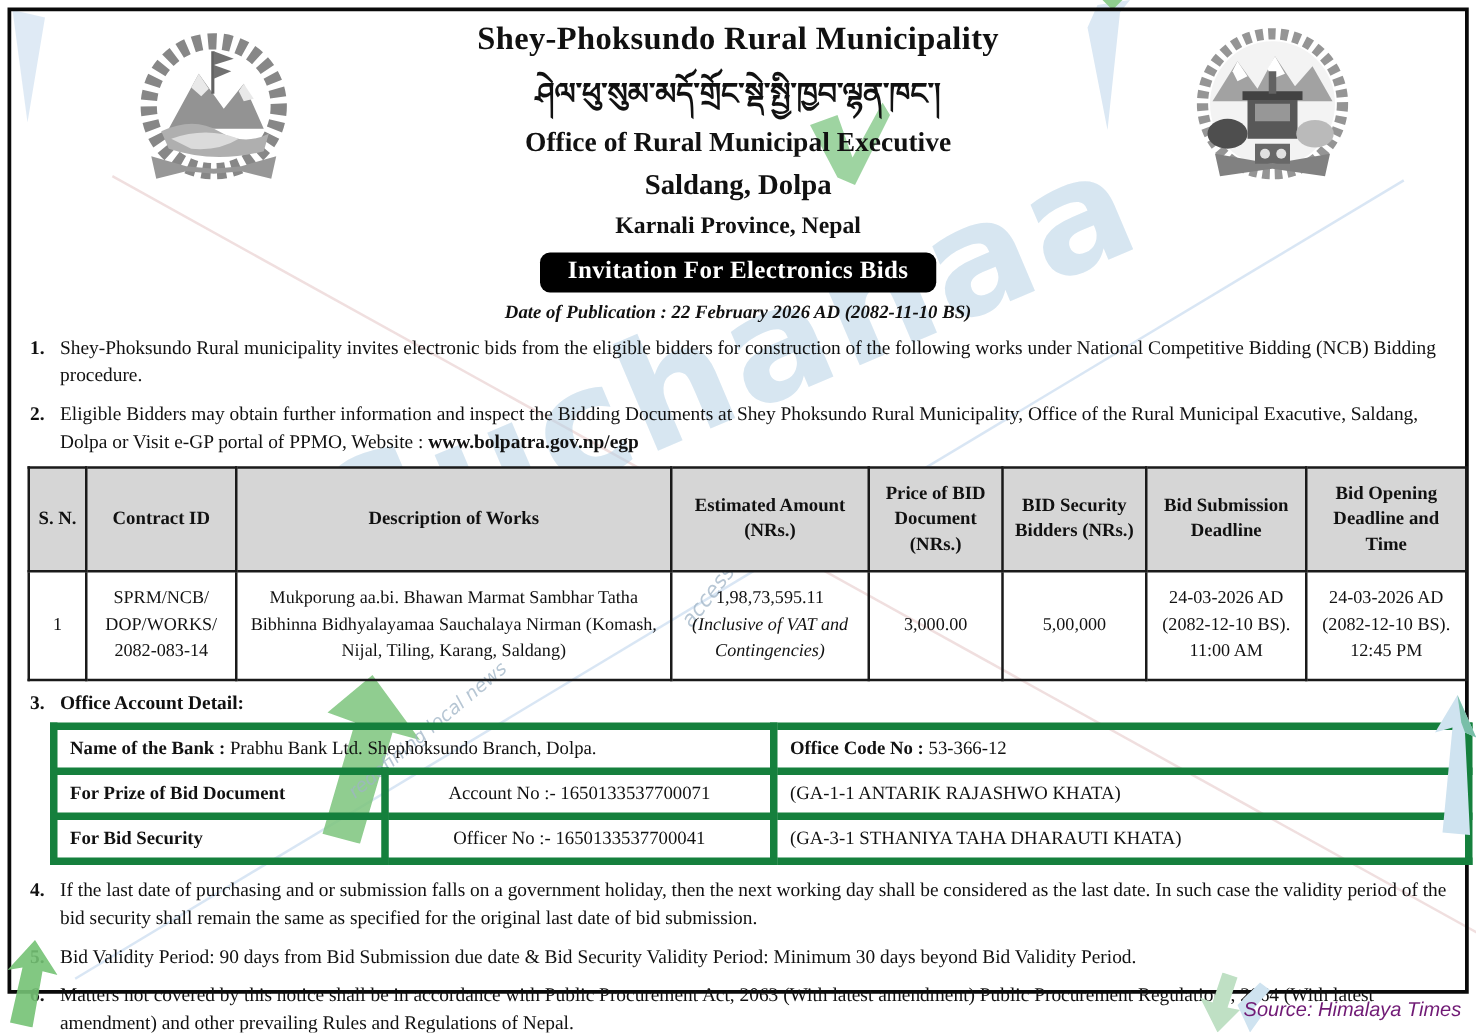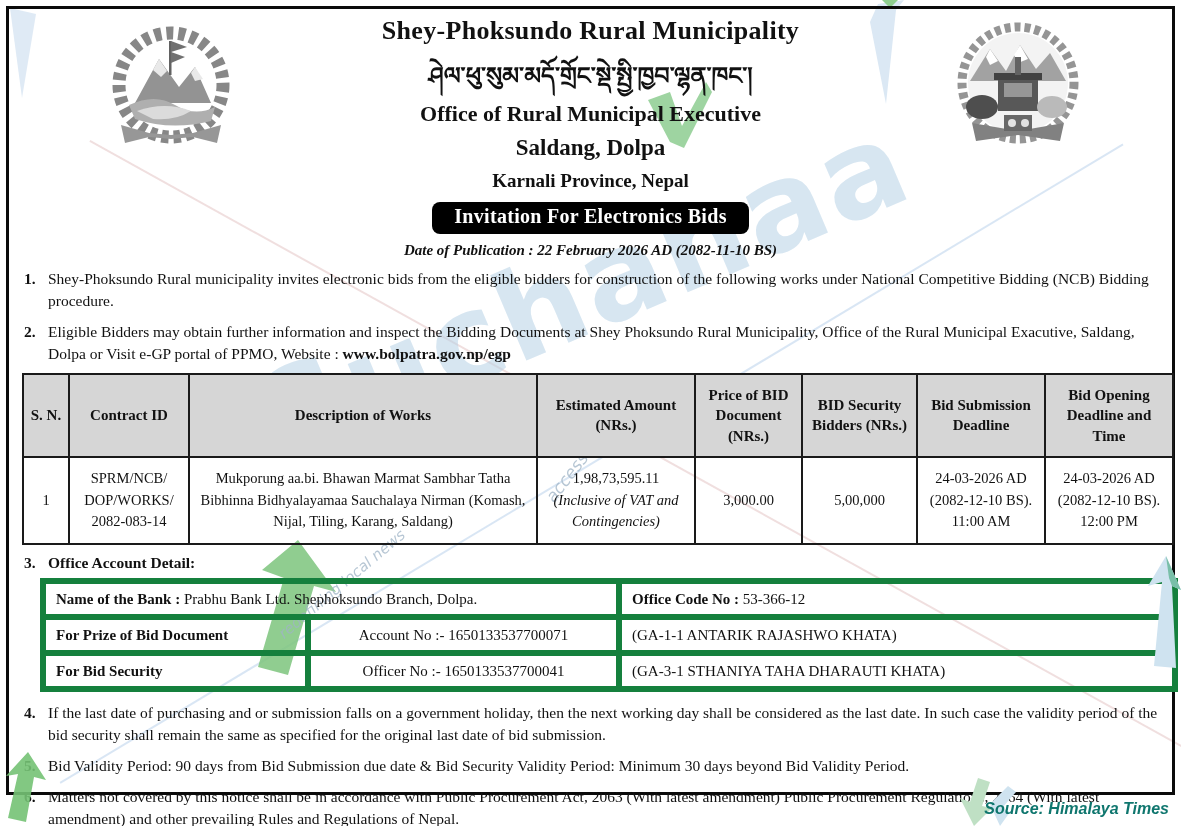--- a/index.html
+++ b/index.html
@@ -75,21 +75,21 @@
   .bank-table .lbl { font-weight: bold; }
   .bank-table .acct { text-align: center; }
   .b-label { width: 265px; } .b-acct { width: 311px; } .b-khata { width: 556px; }
 
   
   .notes { margin-top: 10px; }
   .signature { text-align: right; font-weight: bold; font-size: 18px; padding-right: 8px; margin-top: 10px; }
 
   .source-line {
     position: absolute; right: 12px; top: 800px; z-index: 2;
-    font-family: "Liberation Sans", sans-serif; font-style: italic; font-size: 16px; color: #0f766e; font-weight: bold;
+    font-family: "Liberation Sans", sans-serif; font-style: italic; font-size: 16px; color: #701a75;
   }
 </style>
 </head>
 <body>
 
 <div class="wm-layer">
   <div class="hairline hl-a"></div>
   <div class="hairline hl-b"></div>
 
   <svg class="deco" style="left:236px;top:540px" width="100" height="135" viewBox="0 0 100 135">
@@ -210,21 +210,21 @@
           <td>1</td>
           <td>SPRM/NCB/ DOP/WORKS/ 2082-083-14</td>
           <td>Mukporung aa.bi. Bhawan Marmat Sambhar Tatha Bibhinna Bidhyalayamaa Sauchalaya Nirman (Komash, Nijal, Tiling, Karang, Saldang)</td>
           <td>
             <span>1,98,73,595.11</span>
             <span class="amt-note">(Inclusive of VAT and Contingencies)</span>
           </td>
           <td>3,000.00</td>
           <td>5,00,000</td>
           <td>24-03-2026 AD (2082-12-10 BS). 11:00 AM</td>
-          <td>24-03-2026 AD (2082-12-10 BS). 12:00 PM</td>
+          <td>24-03-2026 AD (2082-12-10 BS). 12:45 PM</td>
         </tr>
       </tbody>
     </table>
 
     <div class="sec-head">
       <span class="num">3.</span>
       <span class="txt">Office Account Detail:</span>
     </div>
 
     <table class="bank-table">

